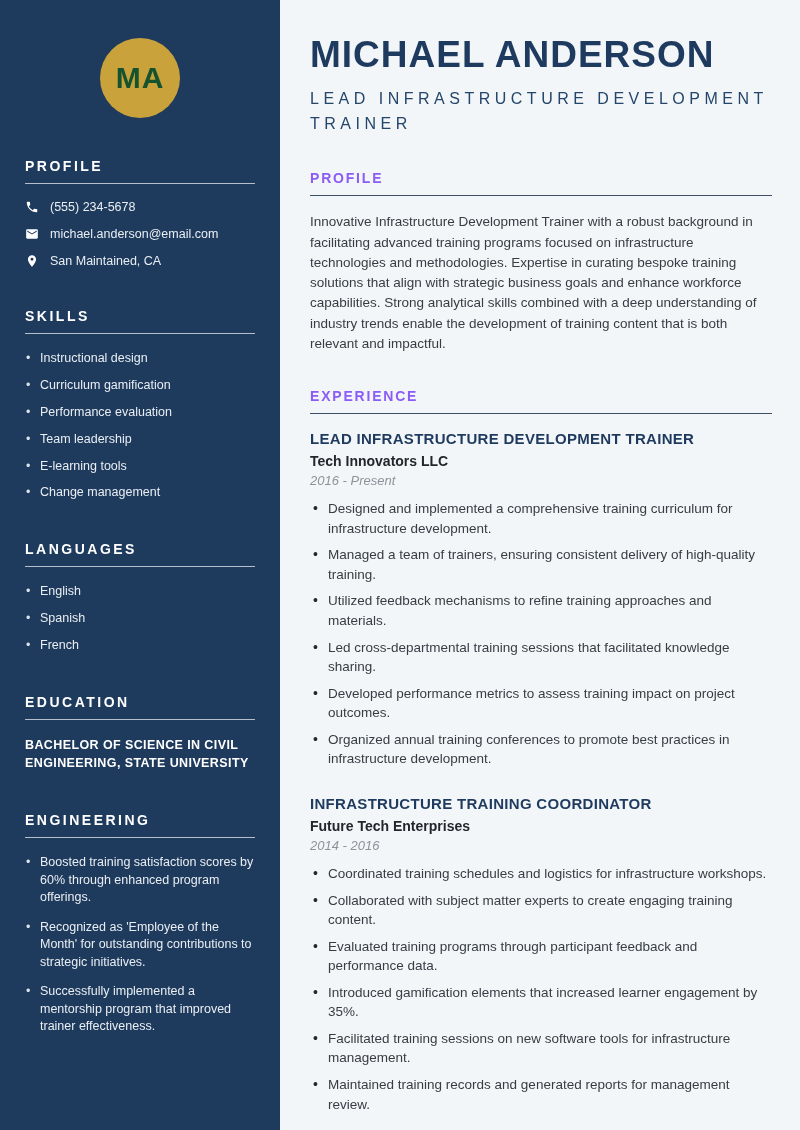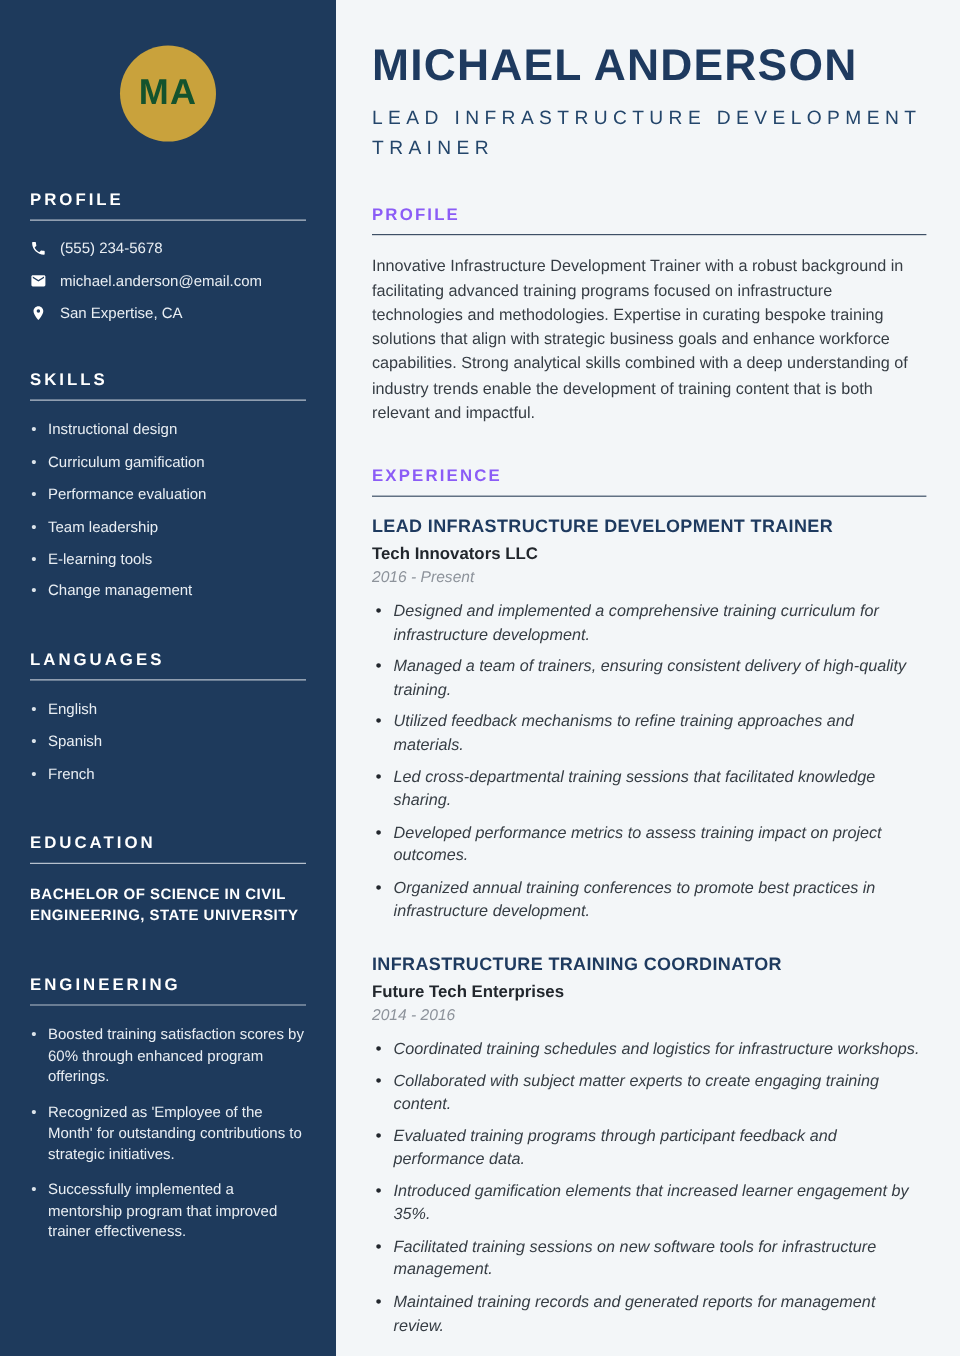--- a/index.html
+++ b/index.html
@@ -138,21 +138,20 @@
     margin-bottom: 11px;
   }
   ul.job-list { list-style: none; }
   ul.job-list li {
     font-size: 13.5px;
     color: #363d44;
     line-height: 1.45;
     margin-bottom: 7px;
     padding-left: 18px;
     position: relative;
-    font-style: italic;
   }
   ul.job-list li::before {
     content: "•";
     position: absolute;
     left: 3px; top: -1px;
     color: #22272d;
     font-size: 14px;
   }
 </style>
 </head>
@@ -180,21 +179,21 @@
           </svg>
       </span>
       <span>michael.anderson@email.com</span>
     </div>
     <div class="contact-row">
       <span class="cicon">
         <svg viewBox="0 0 24 24">
             <path d="M12 2C8.13 2 5 5.13 5 9c0 5.25 7 13 7 13s7-7.75 7-13c0-3.87-3.13-7-7-7zm0 9.5a2.5 2.5 0 1 1 0-5 2.5 2.5 0 0 1 0 5z"></path>
           </svg>
       </span>
-      <span>San Expertise, CA</span>
+      <span>San Maintained, CA</span>
     </div>
   </div>
 
   <div class="side-section">
     <div class="side-title">SKILLS</div>
     <ul class="side-list">
 
     <li>Instructional design</li>
         <li>Curriculum gamification</li>
         <li>Performance evaluation</li>

